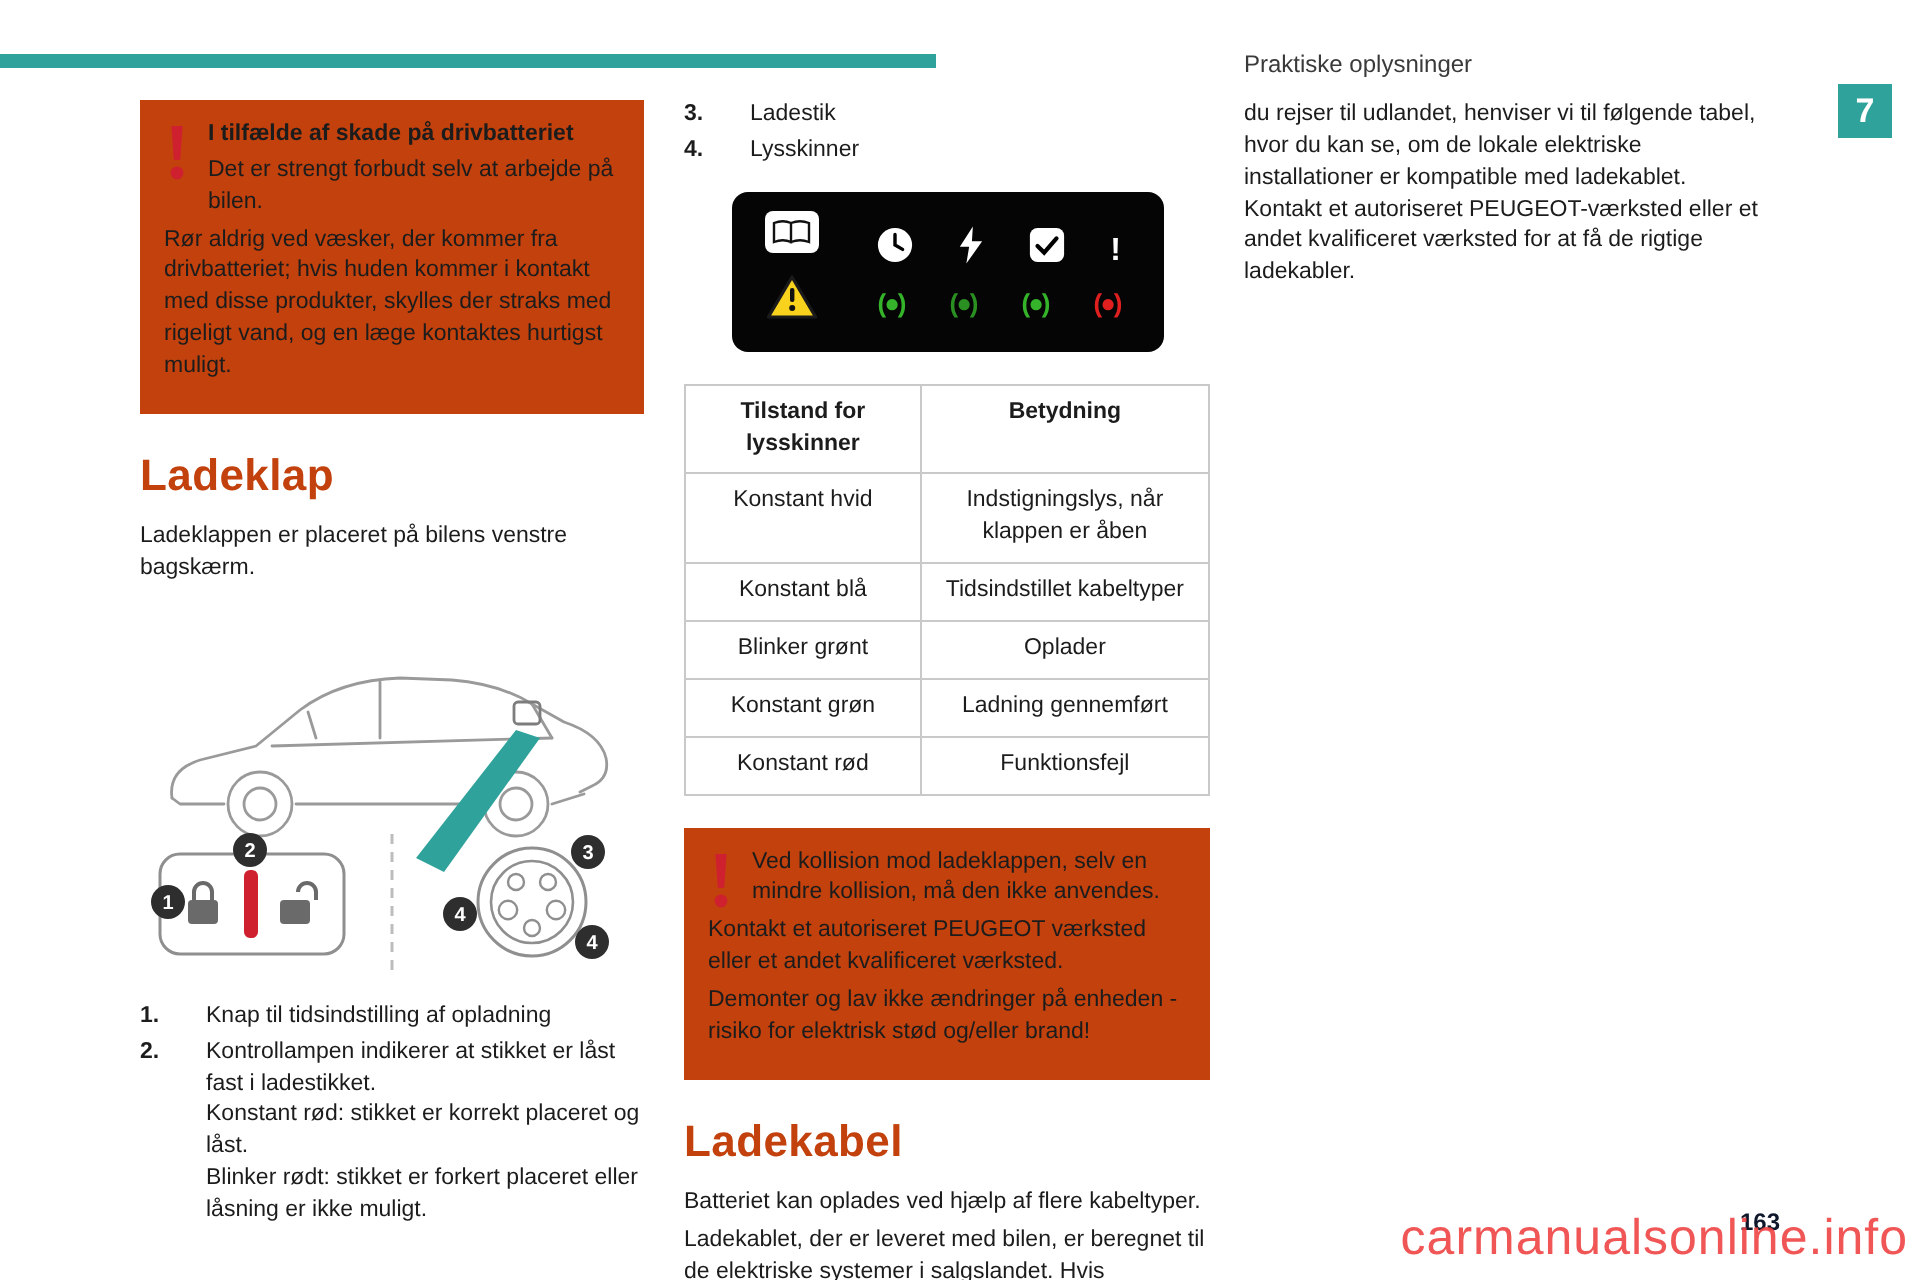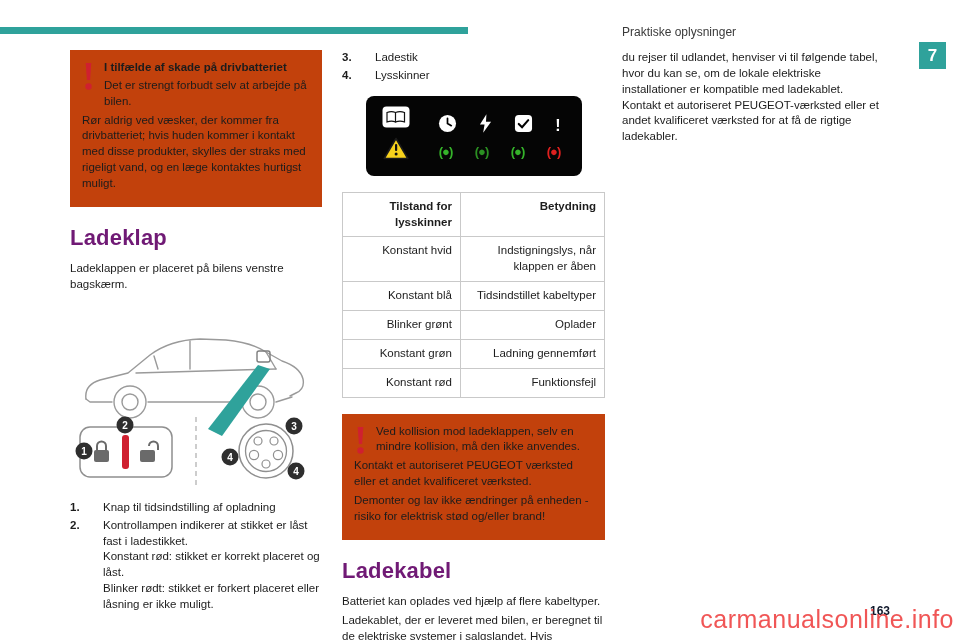--- a/index.html
+++ b/index.html
@@ -12,21 +12,21 @@
   }
   .top-bar { position:absolute; left:0; top:27px; width:468px; height:7px; background:#2FA29B; }
   .header-title { position:absolute; top:24px; left:622px; width:262px; text-align:left; font-size:12px; color:#3a3a3a; }
   .chapter-tab { position:absolute; top:42px; right:14px; width:27px; height:27px; background:#2FA29B;
     color:#fff; font-weight:bold; font-size:17px; display:flex; align-items:center; justify-content:center; }
   .col { position:absolute; top:50px; }
   .col1 { left:70px;  width:252px; }
   .col2 { left:342px; width:263px; }
   .col3 { left:622px; width:262px; }
 
-  h1.section { font-size:22px; font-weight:bold; margin:16px 0 8px; color:#701a75; letter-spacing:.2px; }
+  h1.section { font-size:22px; font-weight:bold; margin:16px 0 8px; color:#c2410c; letter-spacing:.2px; }
   p { margin:0 0 3px; }
 
   .warnbox { background:#c2410c; padding:10px 12px 12px; overflow:hidden; }
   .warnbox .wicon { float:left; width:13px; height:30px; margin:2px 9px 2px 0; }
   .warnbox .wtitle { font-weight:bold; margin:0 0 2px; }
 
   .li { display:flex; margin:0 0 2px; }
   .li .num { font-weight:bold; min-width:17px; flex:none; }
   .li .txt { flex:1;padding-left:16px; }
 
@@ -38,21 +38,21 @@
   .panel-right { flex:1; display:flex; flex-direction:column; gap:7px; }
   .prow { display:flex; justify-content:space-around; align-items:center; }
   .excl-white { color:#fff; font-weight:bold; font-size:16px; line-height:1; }
   .ind { font-weight:bold; font-size:13px; line-height:1; letter-spacing:-1px; }
   .ind.g1 { color:#35b32a; }
   .ind.g2 { color:#35b32a; opacity:.8; }
   .ind.g3 { color:#35b32a; }
   .ind.r1 { color:#e0201f; }
 
   table.status { border-collapse:collapse; width:100%; margin-top:12px; }
-  table.status th, table.status td { border:1px solid #c9c9c9; padding:6px 8px; text-align:right;
+  table.status th, table.status td { border:1px solid #c9c9c9; padding:6px 8px; text-align:center;
     vertical-align:top; font-size:11.5px; }
   table.status th { font-weight:bold; }
   table.status .c1 { width:45%; }
 
   .warnbox.mt { margin-top:16px; }
 
   .page-number { position:absolute; right:70px; bottom:20px; font-size:12px; font-weight:bold; color:#0f172a; }
   .watermark { position:absolute; right:6px; bottom:4px; font-size:25px; color:#ef4444; opacity:.9;
     letter-spacing:.5px; z-index:5; }
 </style>

